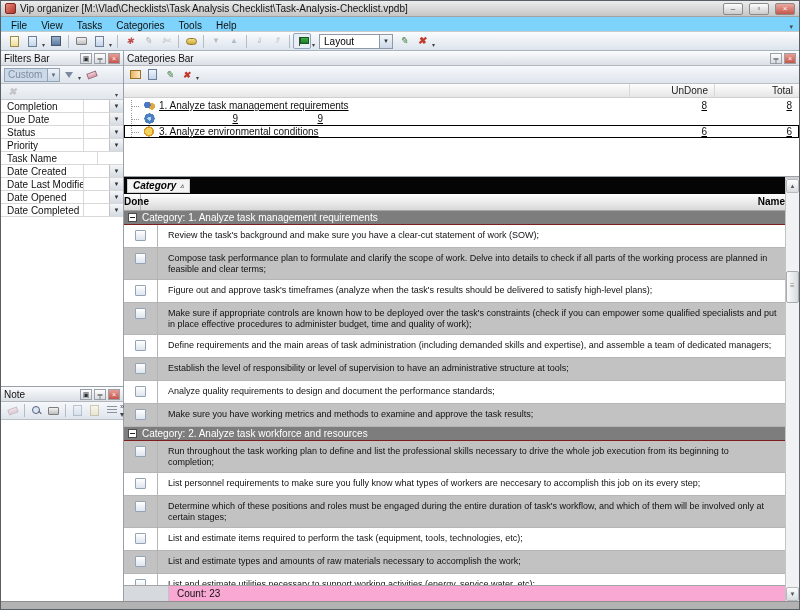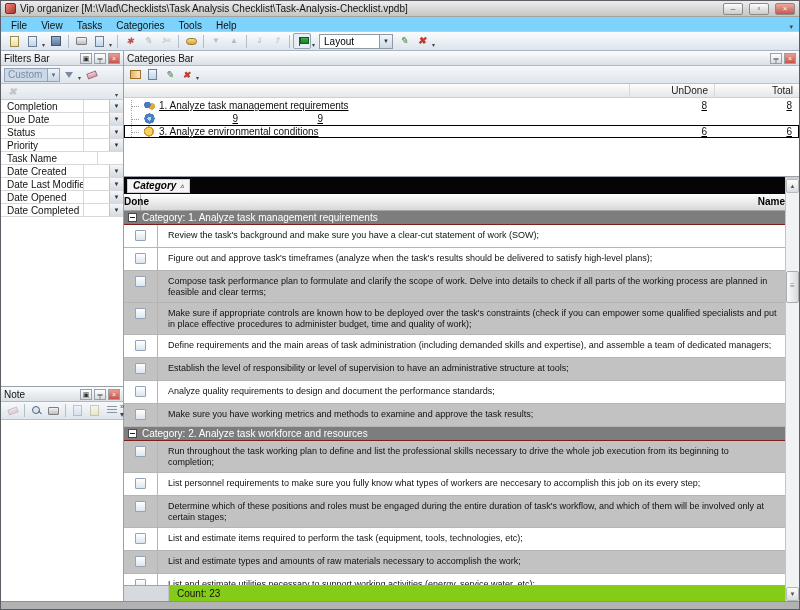--- a/index.html
+++ b/index.html
@@ -102,21 +102,21 @@
   .ch-name{flex:1;text-align:right;line-height:16px;}
   .gridbody{position:absolute;top:34px;bottom:16px;left:0;right:14px;overflow:hidden;background:#cfd3d6;}
   .g-group{min-height:14px;background:#7d7d7d;color:#fff;font-size:10px;display:flex;align-items:center;gap:5px;padding-left:4px;border-bottom:1px solid #7f1d1d;}
   .collapse-box{width:9px;height:9px;background:#fff;border:1px solid #4a4a4a;position:relative;flex:none;}
   .collapse-box:after{content:"";position:absolute;left:1px;right:1px;top:3px;height:1px;background:#222;}
   .g-row{display:flex;background:#fff;border-bottom:1px solid #b5b5b5;}
   .g-row.shaded{background:#c2c2c2;}
   .g-done{width:34px;flex:none;display:flex;align-items:flex-start;justify-content:center;padding-top:5px;border-right:1px solid #b5b5b5;}
   .checkbox{width:11px;height:11px;border:1px solid #94a3b6;border-radius:1px;background:linear-gradient(#ffffff,#dde5ee);}
   .g-name{flex:1;font-size:9px;line-height:11px;padding:5px 8px 4px 10px;color:#111;min-height:22px;}
-  .gridfooter{position:absolute;left:0;right:14px;bottom:0;height:16px;background:#84cc16;border-top:1px solid #a5a5a5;display:flex;align-items:center;font-size:10px;}
+  .gridfooter{position:absolute;left:0;right:14px;bottom:0;height:16px;background:#f9a8d4;border-top:1px solid #a5a5a5;display:flex;align-items:center;font-size:10px;}
   .gf-done{width:45px;height:100%;background:#d6dade;border-right:1px solid #c0c4c8;flex:none;}
   .gf-text{padding-left:8px;color:#111;}
 
   
   .vscroll{position:absolute;top:2px;right:0;bottom:0;width:14px;background:#f1f2f3;border-left:1px solid #c3c3c3;}
   .sb-arrow{position:absolute;left:0;width:13px;height:14px;background:linear-gradient(#fdfdfd,#d9dcdf);border:1px solid #b6b9bd;border-radius:2px;font-size:6px;text-align:center;line-height:12px;color:#555;}
   .sb-up{top:0;}
   .sb-down{bottom:0;}
   .sb-thumb{position:absolute;left:0;top:92px;width:13px;height:32px;background:linear-gradient(90deg,#fbfbfb,#d7dadd);border:1px solid #a8abaf;border-radius:2px;}
   .sb-thumb:after{content:"≡";position:absolute;left:3px;top:9px;font-size:8px;color:#888;}
@@ -392,31 +392,31 @@
             <div class="g-group">
               <span class="collapse-box"></span>
               <span>Category: 1. Analyze task management requirements</span>
             </div>
             <div class="g-row">
               <span class="g-done">
                 <span class="checkbox"></span>
               </span>
               <span class="g-name">Review the task's background and make sure you have a clear-cut statement of work (SOW);</span>
             </div>
+            <div class="g-row shaded">
+              <span class="g-done">
+                <span class="checkbox"></span>
+              </span>
+              <span class="g-name">Compose task performance plan to formulate and clarify the scope of work. Delve into details to check if all parts of the working process are planned in feasible and clear terms;</span>
+            </div>
             <div class="g-row">
               <span class="g-done">
                 <span class="checkbox"></span>
               </span>
               <span class="g-name">Figure out and approve task's timeframes (analyze when the task's results should be delivered to satisfy high-level plans);</span>
-            </div>
-            <div class="g-row shaded">
-              <span class="g-done">
-                <span class="checkbox"></span>
-              </span>
-              <span class="g-name">Compose task performance plan to formulate and clarify the scope of work. Delve into details to check if all parts of the working process are planned in feasible and clear terms;</span>
             </div>
             <div class="g-row shaded">
               <span class="g-done">
                 <span class="checkbox"></span>
               </span>
               <span class="g-name">Make sure if appropriate controls are known how to be deployed over the task's constraints (check if you can empower some qualified specialists and put in place effective procedures to administer budget, time and quality of work);</span>
             </div>
             <div class="g-row">
               <span class="g-done">
                 <span class="checkbox"></span>

